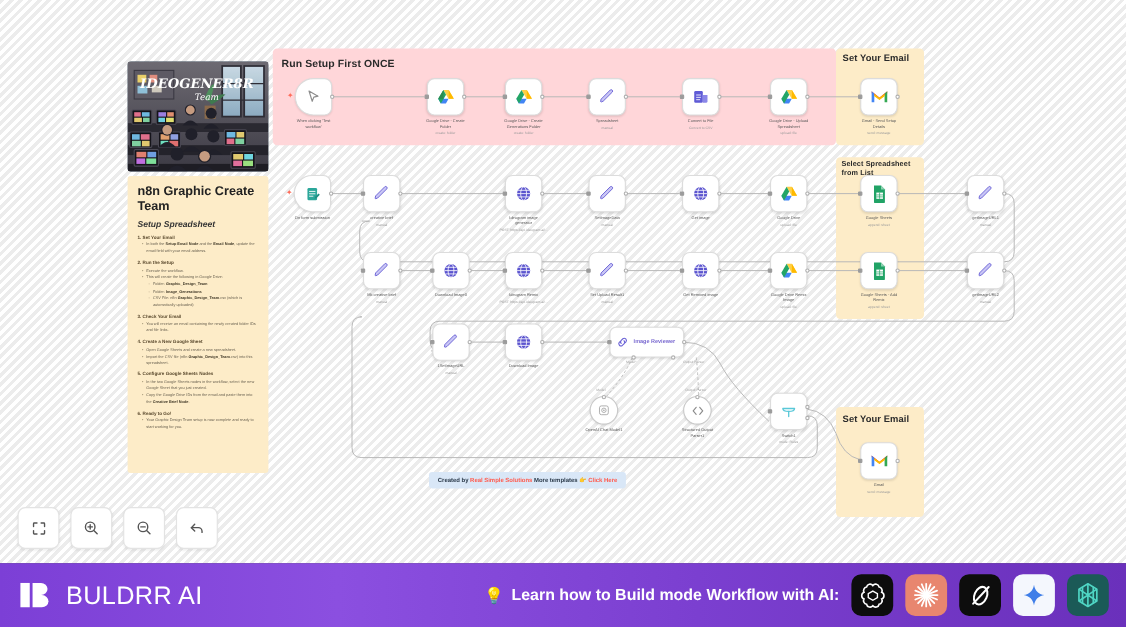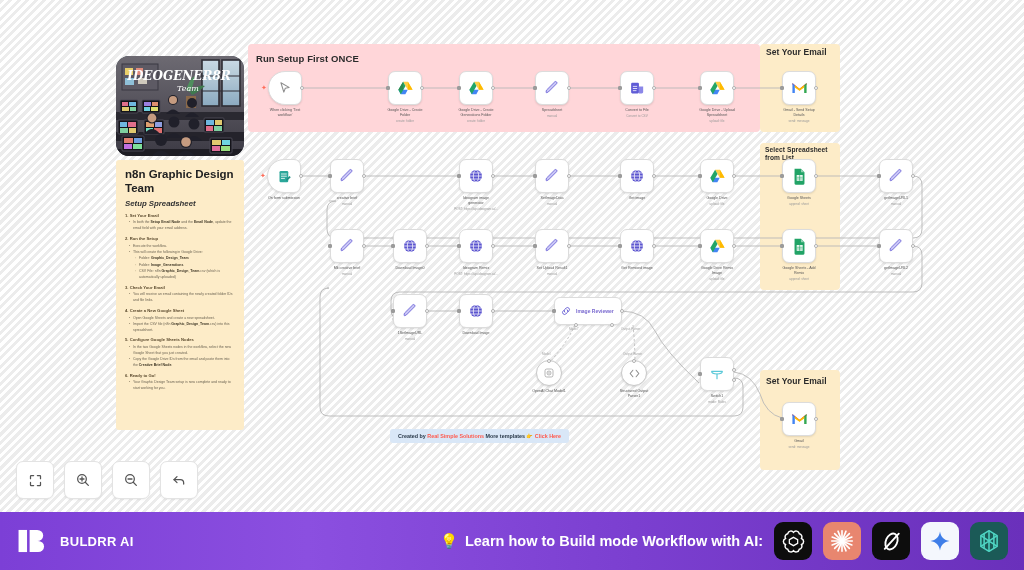--- a/index.html
+++ b/index.html
@@ -29,21 +29,21 @@
   .region-title {
     position: absolute; font-weight: bold; color: #2b2b2b;
     letter-spacing: .1px; line-height: 1.25;
   }
 
   .region-pink  { background: #ffd6d9; }
   .region-cream { background: #fdecc8; }
 
   
   .img-card {
-    position: absolute; border-radius: 13px; overflow: hidden;
+    position: absolute; border-radius: 3px; overflow: hidden;
     background: #2d3b4a;
   }
   .img-card .scene { position: absolute; inset: 0; }
 
   
   .note {
     position: absolute; background: #fdecc8; border-radius: 3px;
     padding: 8px 9px; overflow: hidden;
   }
   .note h1 { font-size: 11.5px; color: #222; font-weight: bold; line-height: 1.2; margin-bottom: 3px; }
@@ -125,21 +125,21 @@
   }
 
   
   .footer {
     position: absolute; left: 0; bottom: 0; width: 1024px; height: 58px;
     background: linear-gradient(90deg, #7c3fd6 0%, #8b4fe0 30%, #7b3fd0 62%, #6a30bb 100%);
     display: flex; align-items: center; justify-content: space-between;
     padding: 0 16px;
   }
   .brand-wrap { display: flex; align-items: center; gap: 10px; }
-  .brand-name { color: #fff; font-size: 13px; font-weight: bold; letter-spacing: .3px; }
+  .brand-name { color: #fff; font-size: 23px; font-weight: normal; letter-spacing: .3px; }
   .footer-right { display: flex; align-items: center; gap: 11px; }
   .footer-cta { color: #fff; font-size: 14.5px; font-weight: 600; display:flex; align-items:center; gap:7px;}
   .ai-icon {
     width: 38px; height: 38px; border-radius: 9px;
     display: flex; align-items: center; justify-content: center;
   }
 </style>
 </head>
 <body>
 
@@ -274,21 +274,21 @@
         </g>
 
         <g>
           <text x="63" y="24" text-anchor="middle" fill="#ffffff" font-family="DejaVu Serif, serif" font-size="12" font-style="italic" font-weight="bold">IDEOGENER8R</text>
           <text x="72" y="35" text-anchor="middle" fill="#ffffff" font-family="DejaVu Serif, serif" font-size="8" font-style="italic">Team</text>
         </g>
       </svg>
     </div>
 
     <div class="note" style="left:116px; top:160px; width:128px; height:270px;">
-      <h1>n8n Graphic Design Team</h1>
+      <h1>n8n Graphic Create Team</h1>
       <h2>Setup Spreadsheet</h2>
       <div id="note-sections">
           <div class="sec">1. Set Your Email</div>
           <ul>
             <li>In both the <b>Setup <b>Email Node</b></b> and the <b>Email Node</b>, update the email field with your email address.</li>
           </ul>
           <div class="sec">2. Run the Setup</div>
           <ul>
             <li>Execute the workflow.</li>
             <li>This will create the following in Google Drive:</li>

